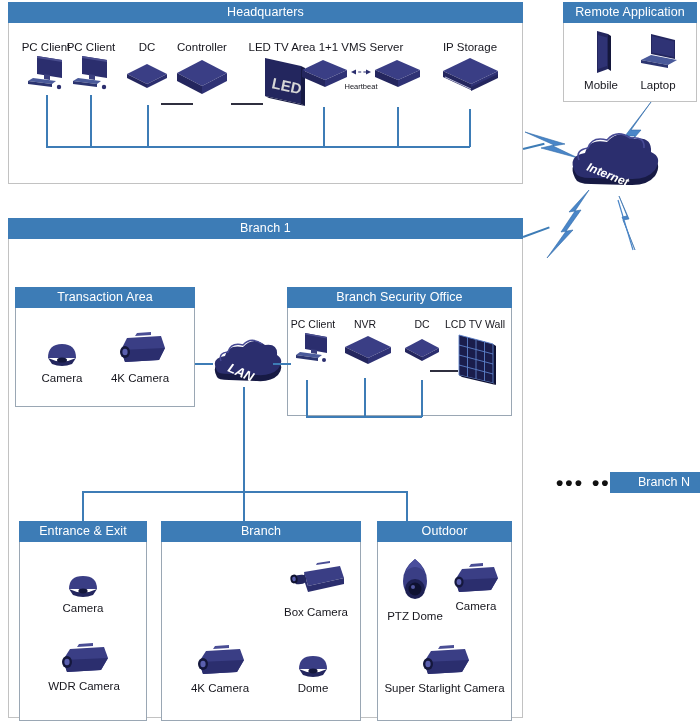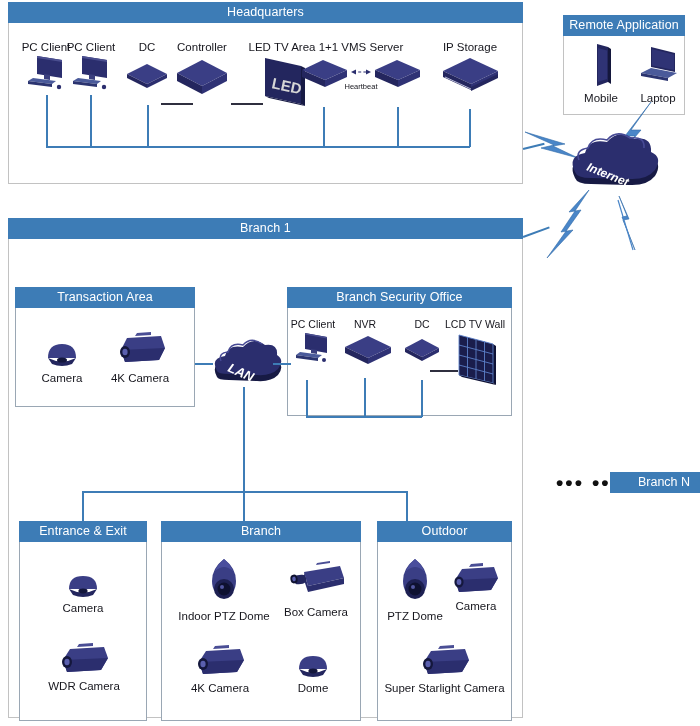--- a/index.html
+++ b/index.html
@@ -199,21 +199,21 @@
             <polygon points="33,30 60,17 60,23 33,36" fill="#2f3275"></polygon>
             <line x1="7" y1="23" x2="33" y2="35" stroke="#b9bbd8" stroke-width="1"></line>
             <polygon points="33,33 60,20 60,24 33,37" fill="#24265e"></polygon>
           </svg>
         </div>
       </div>
 
     </div>
   </div>
 
-  <div class="panel outer" style="left:563px;top:15px;width:122px;height:100px;">
+  <div class="panel outer" style="left:563px;top:2px;width:134px;height:100px;">
     <div class="panel-hdr">Remote Application</div>
     <div class="panel-body">
 
       <div class="dev" style="left:8px;top:6px;width:58px;">
         <div class="icon-wrap" style="width:34px;height:48px;">
           <svg width="34" height="48" viewBox="0 0 34 48">
             <polygon points="13,2 24,5 24,40 13,44" fill="#23265e"></polygon>
             <polygon points="24,5 27,7 27,42 24,40" fill="#14173c"></polygon>
             <polygon points="14,6 23,8.5 23,37 14,40" fill="#2f3375"></polygon>
           </svg>
@@ -408,32 +408,20 @@
               </svg>
             </div>
             <div class="cap">WDR Camera</div>
           </div>
         </div>
       </div>
 
       <div class="panel inner" style="left:152px;top:282px;width:200px;height:200px;">
         <div class="panel-hdr">Branch</div>
         <div class="panel-body">
-          <div class="dev" style="left:10px;top:14px;width:104px;">
-            <div class="icon-wrap" style="width:42px;height:52px;">
-              <svg width="42" height="52" viewBox="0 0 42 52">
-                <path d="M21 3 q12 9 12 22 q0 14 -12 14 q-12 0 -12 -14 q0 -13 12 -22 z" fill="#3a3e85"></path>
-                <path d="M21 3 q6 5 9 12 q-5 -4 -9 -4 q-4 0 -9 4 q3 -7 9 -12 z" fill="#4a4e9d"></path>
-                <circle cx="21" cy="33" r="10" fill="#1d2052"></circle>
-                <circle cx="21" cy="33" r="6.5" fill="#0e1130"></circle>
-                <circle cx="19" cy="31" r="2" fill="#51569f"></circle>
-              </svg>
-            </div>
-            <div class="cap">Indoor PTZ Dome</div>
-          </div>
           <div class="dev" style="left:112px;top:20px;width:84px;">
             <div class="icon-wrap" style="width:60px;height:42px;">
               <svg width="60" height="42" viewBox="0 0 60 42">
                 <polygon points="18,10 54,4 58,16 22,24" fill="#3a3e85"></polygon>
                 <polygon points="18,10 22,24 22,30 18,18" fill="#2b2e6e"></polygon>
                 <polygon points="22,24 58,16 58,22 22,30" fill="#2b2e6e"></polygon>
                 <rect x="8" y="13" width="12" height="9" rx="4" fill="#23265e" transform="rotate(-9 14 17)"></rect>
                 <ellipse cx="8" cy="17" rx="3.6" ry="4.4" fill="#0e1130" transform="rotate(-9 8 17)"></ellipse>
                 <ellipse cx="8" cy="17" rx="1.8" ry="2.4" fill="#5a5fae" transform="rotate(-9 8 17)"></ellipse>
                 <polygon points="30,3 44,1 44,-1 31,1" fill="#4a4e95"></polygon>

